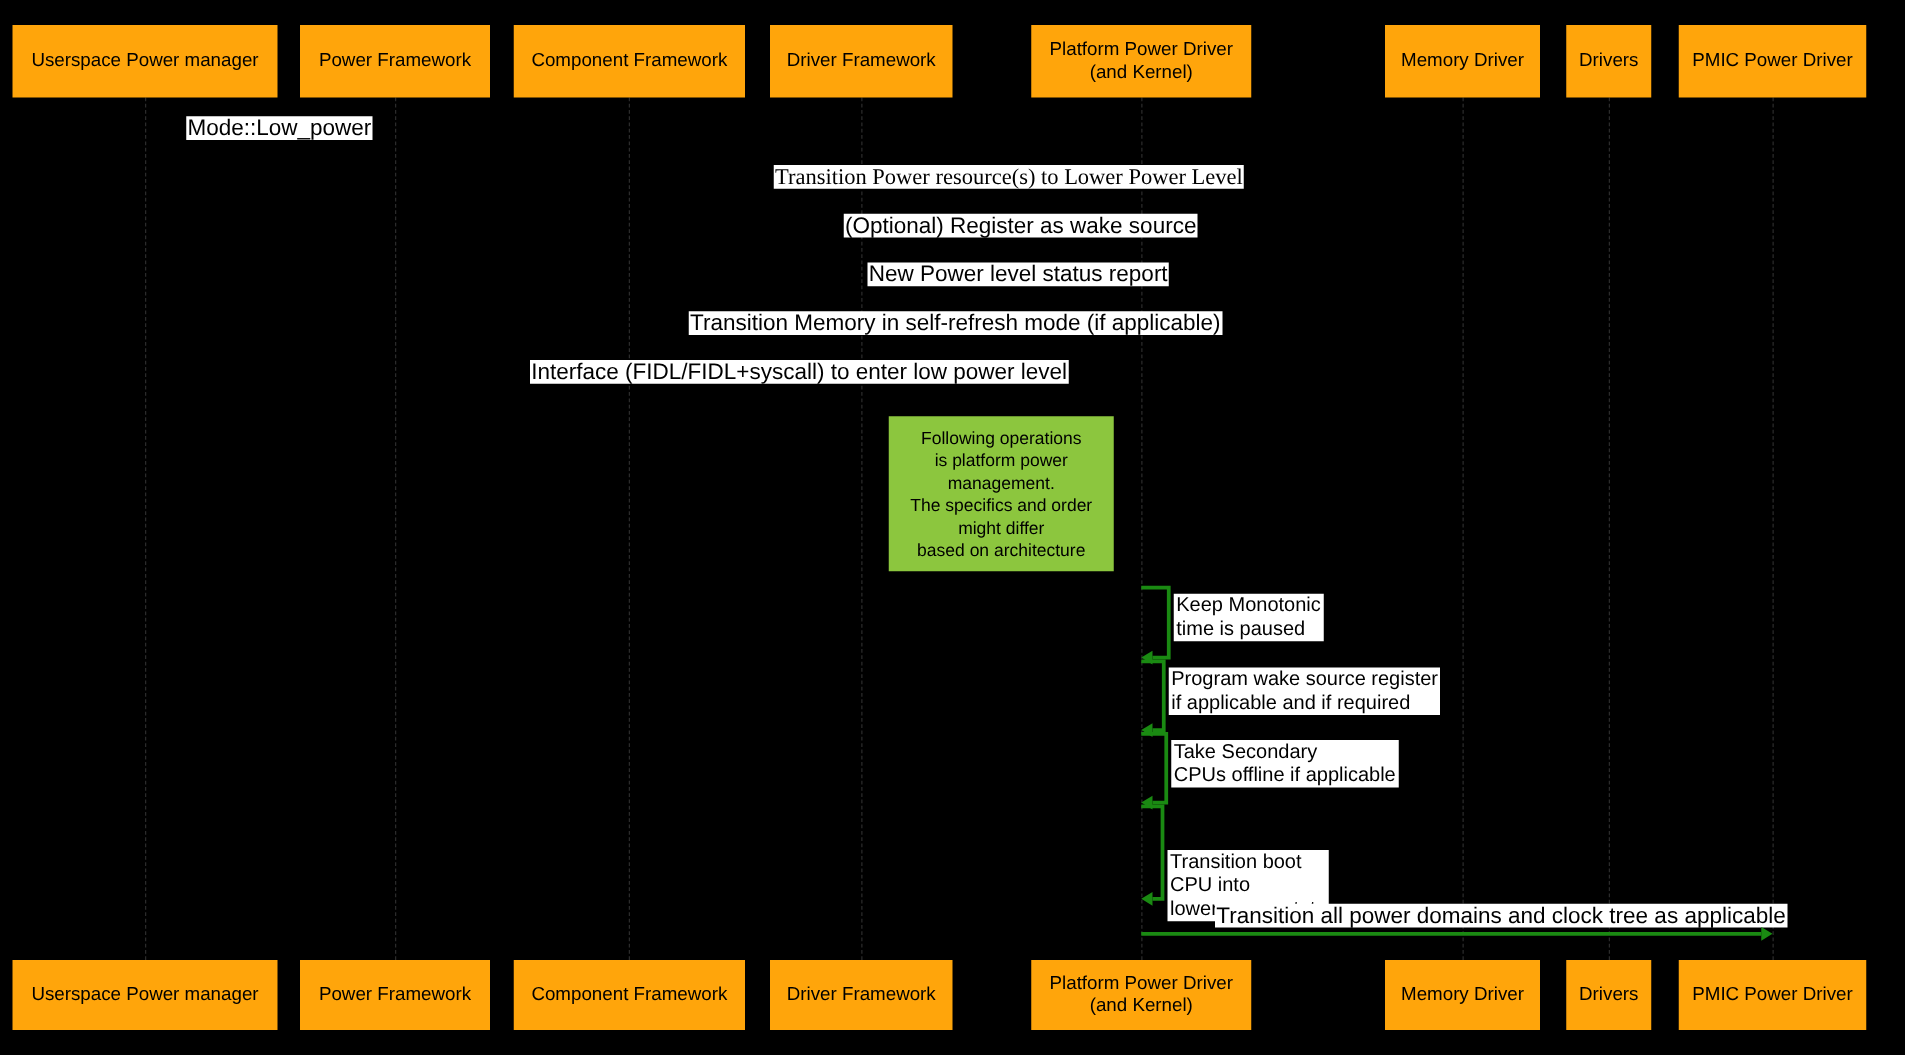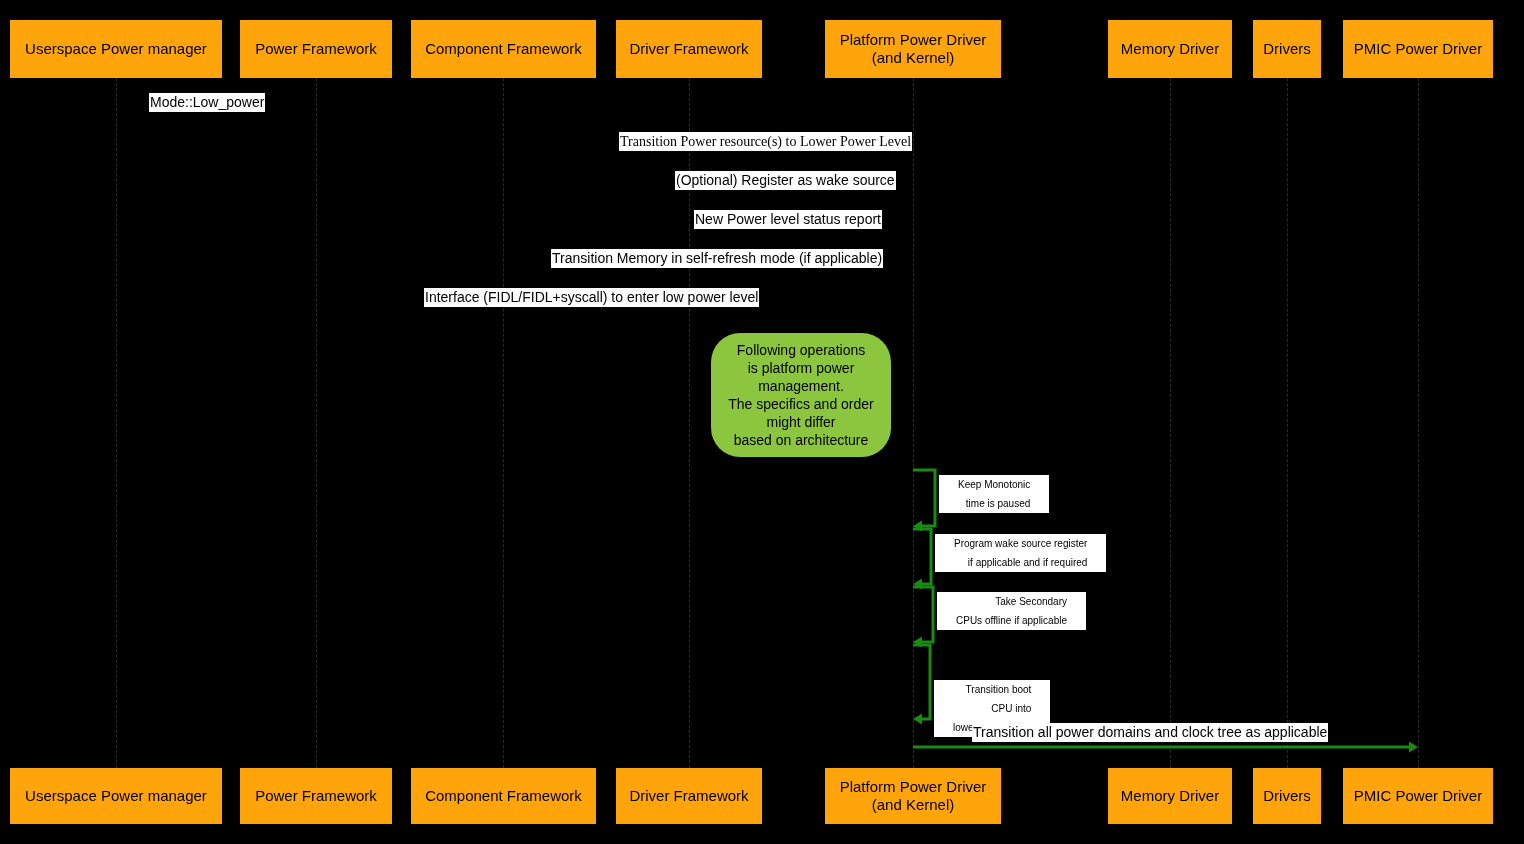--- a/index.html
+++ b/index.html
@@ -38,50 +38,49 @@
     width: 0px;
     border-left: 1px dashed #2b2b2b;
     top: 78px;
     height: 690px;
   }
   
   .msg-label {
     position: absolute;
     background: #FFFFFF;
     color: #000000;
-    font-size: 14px;
+    font-size: 18px;
     line-height: 19px;
     white-space: nowrap;
     padding: 0px 1px;
   }
   .note-label {
     position: absolute;
     background: #FFFFFF;
     color: #000000;
-    font-size: 10px;
+    font-size: 16px;
     line-height: 19px;
-    text-align: right;
+    text-align: left;
     white-space: pre-line;
-    padding: 0px 19px;
+    padding: 0px 2px;
   }
   
   .green-note {
     position: absolute;
     background: #8CC63E;
     color: #000000;
     font-size: 14px;
     line-height: 18px;
     text-align: center;
     white-space: pre-line;
     display: flex;
     align-items: center;
     justify-content: center;
     padding: 4px 6px;
     box-sizing: border-box;
-    border-radius: 29px;
   }
   
   #arrows {
     position: absolute;
     left: 0;
     top: 0;
     width: 1524px;
     height: 844px;
     pointer-events: none;
   }

